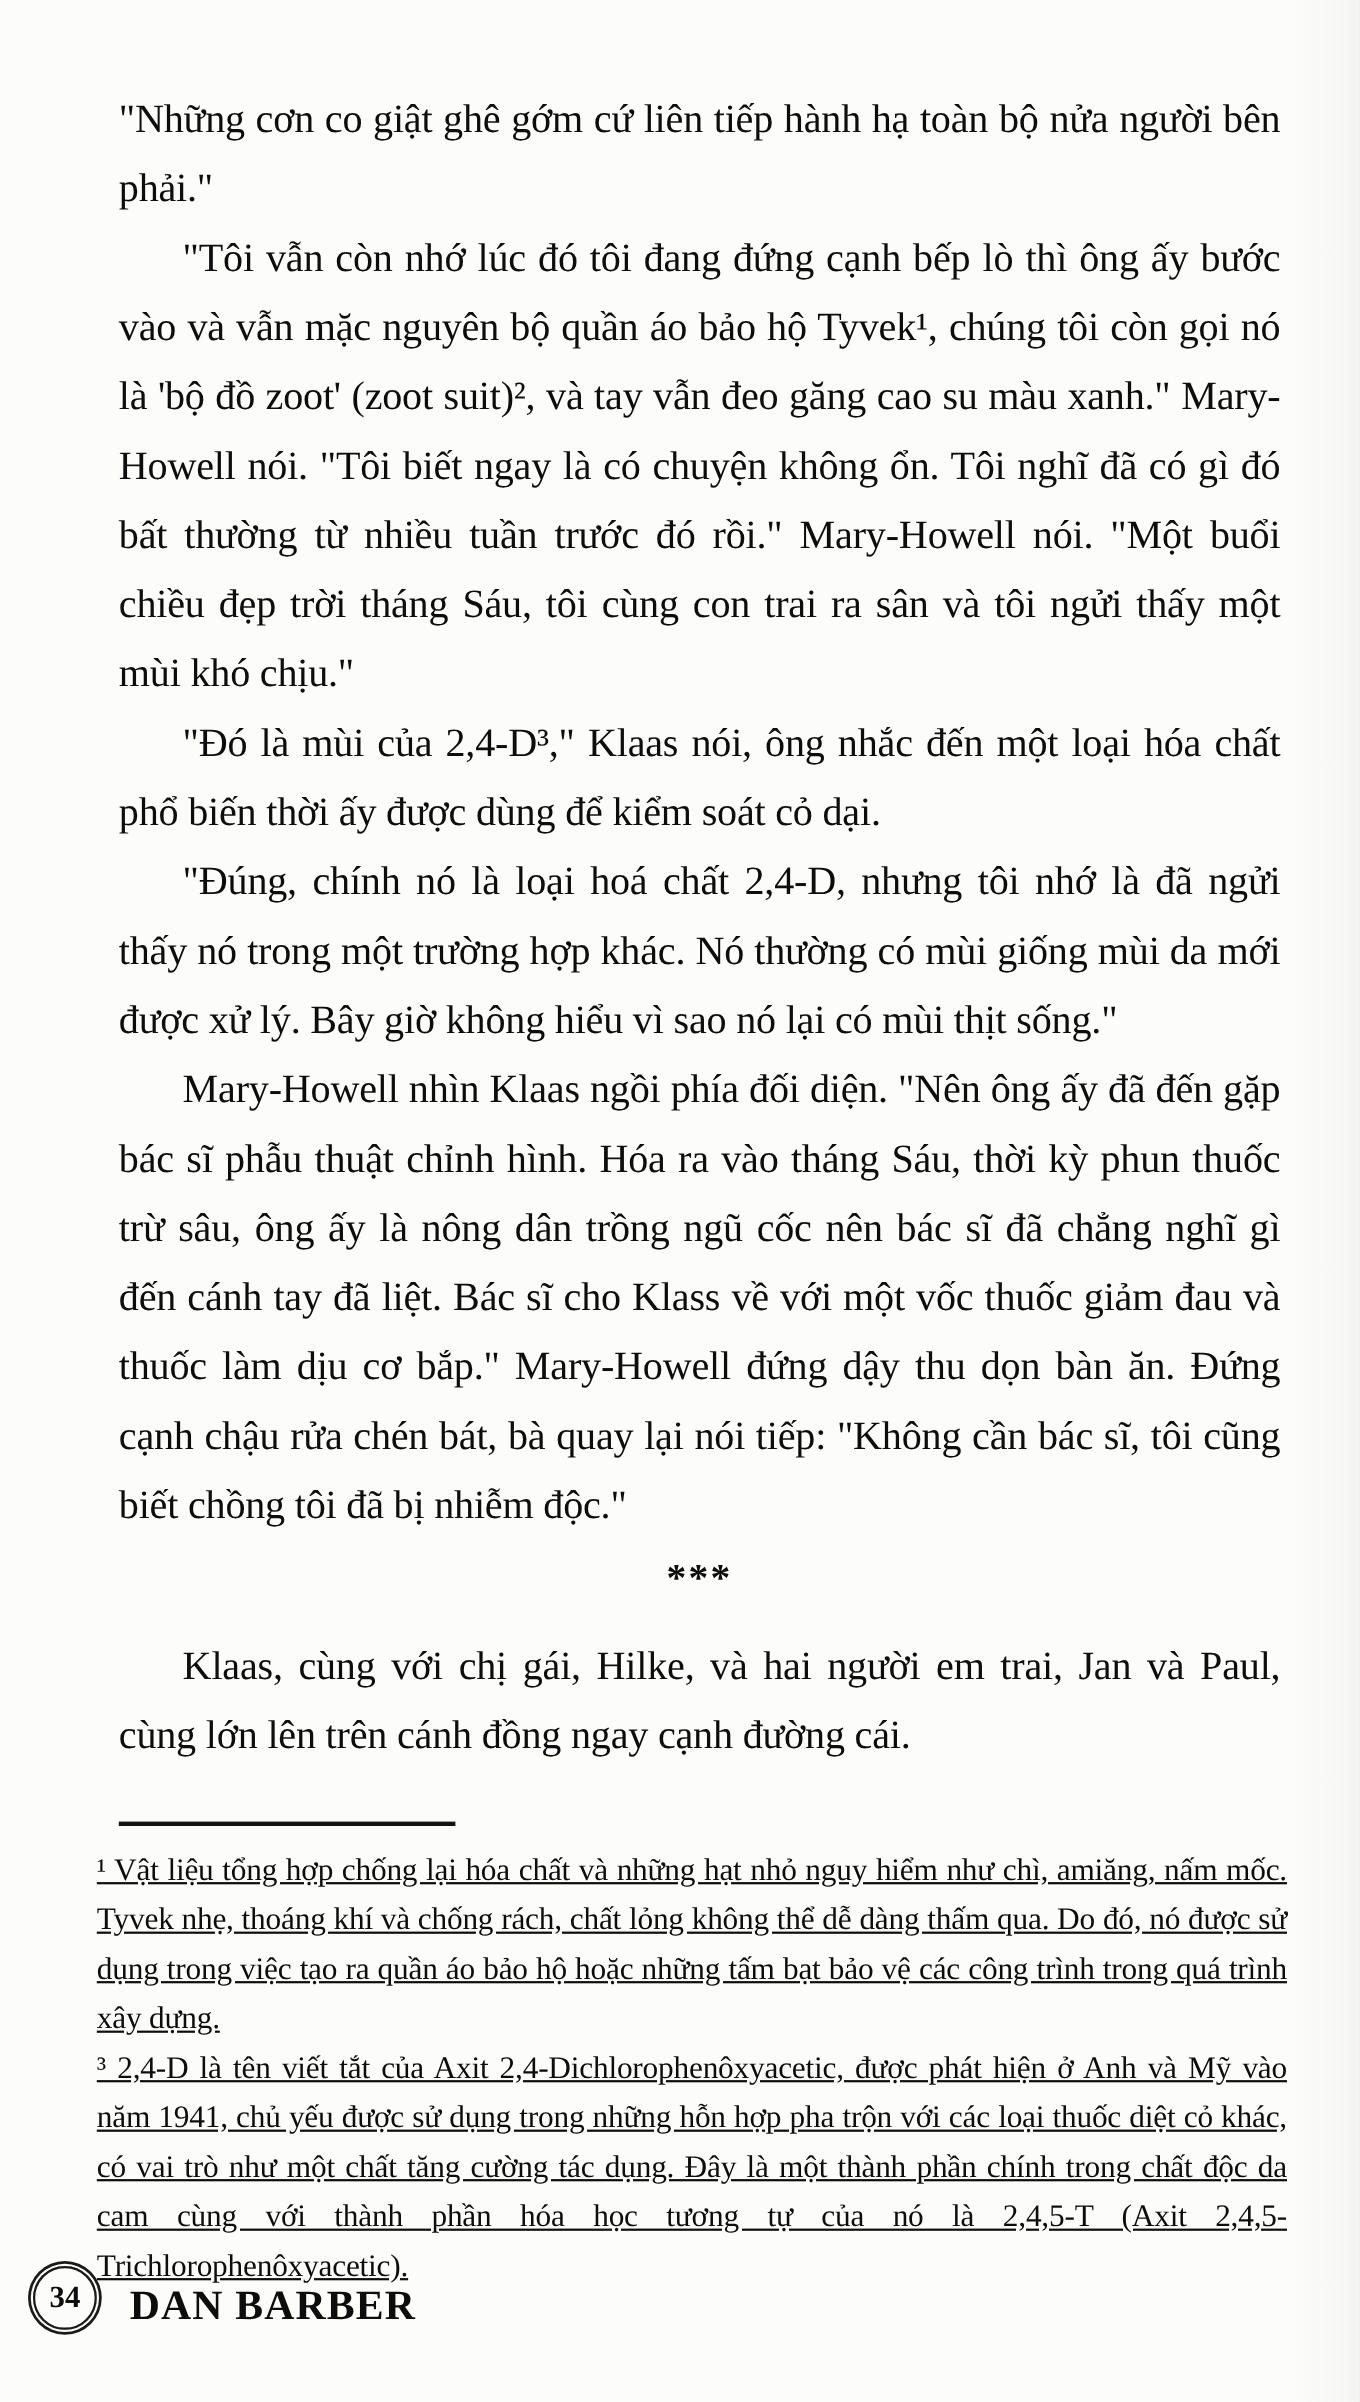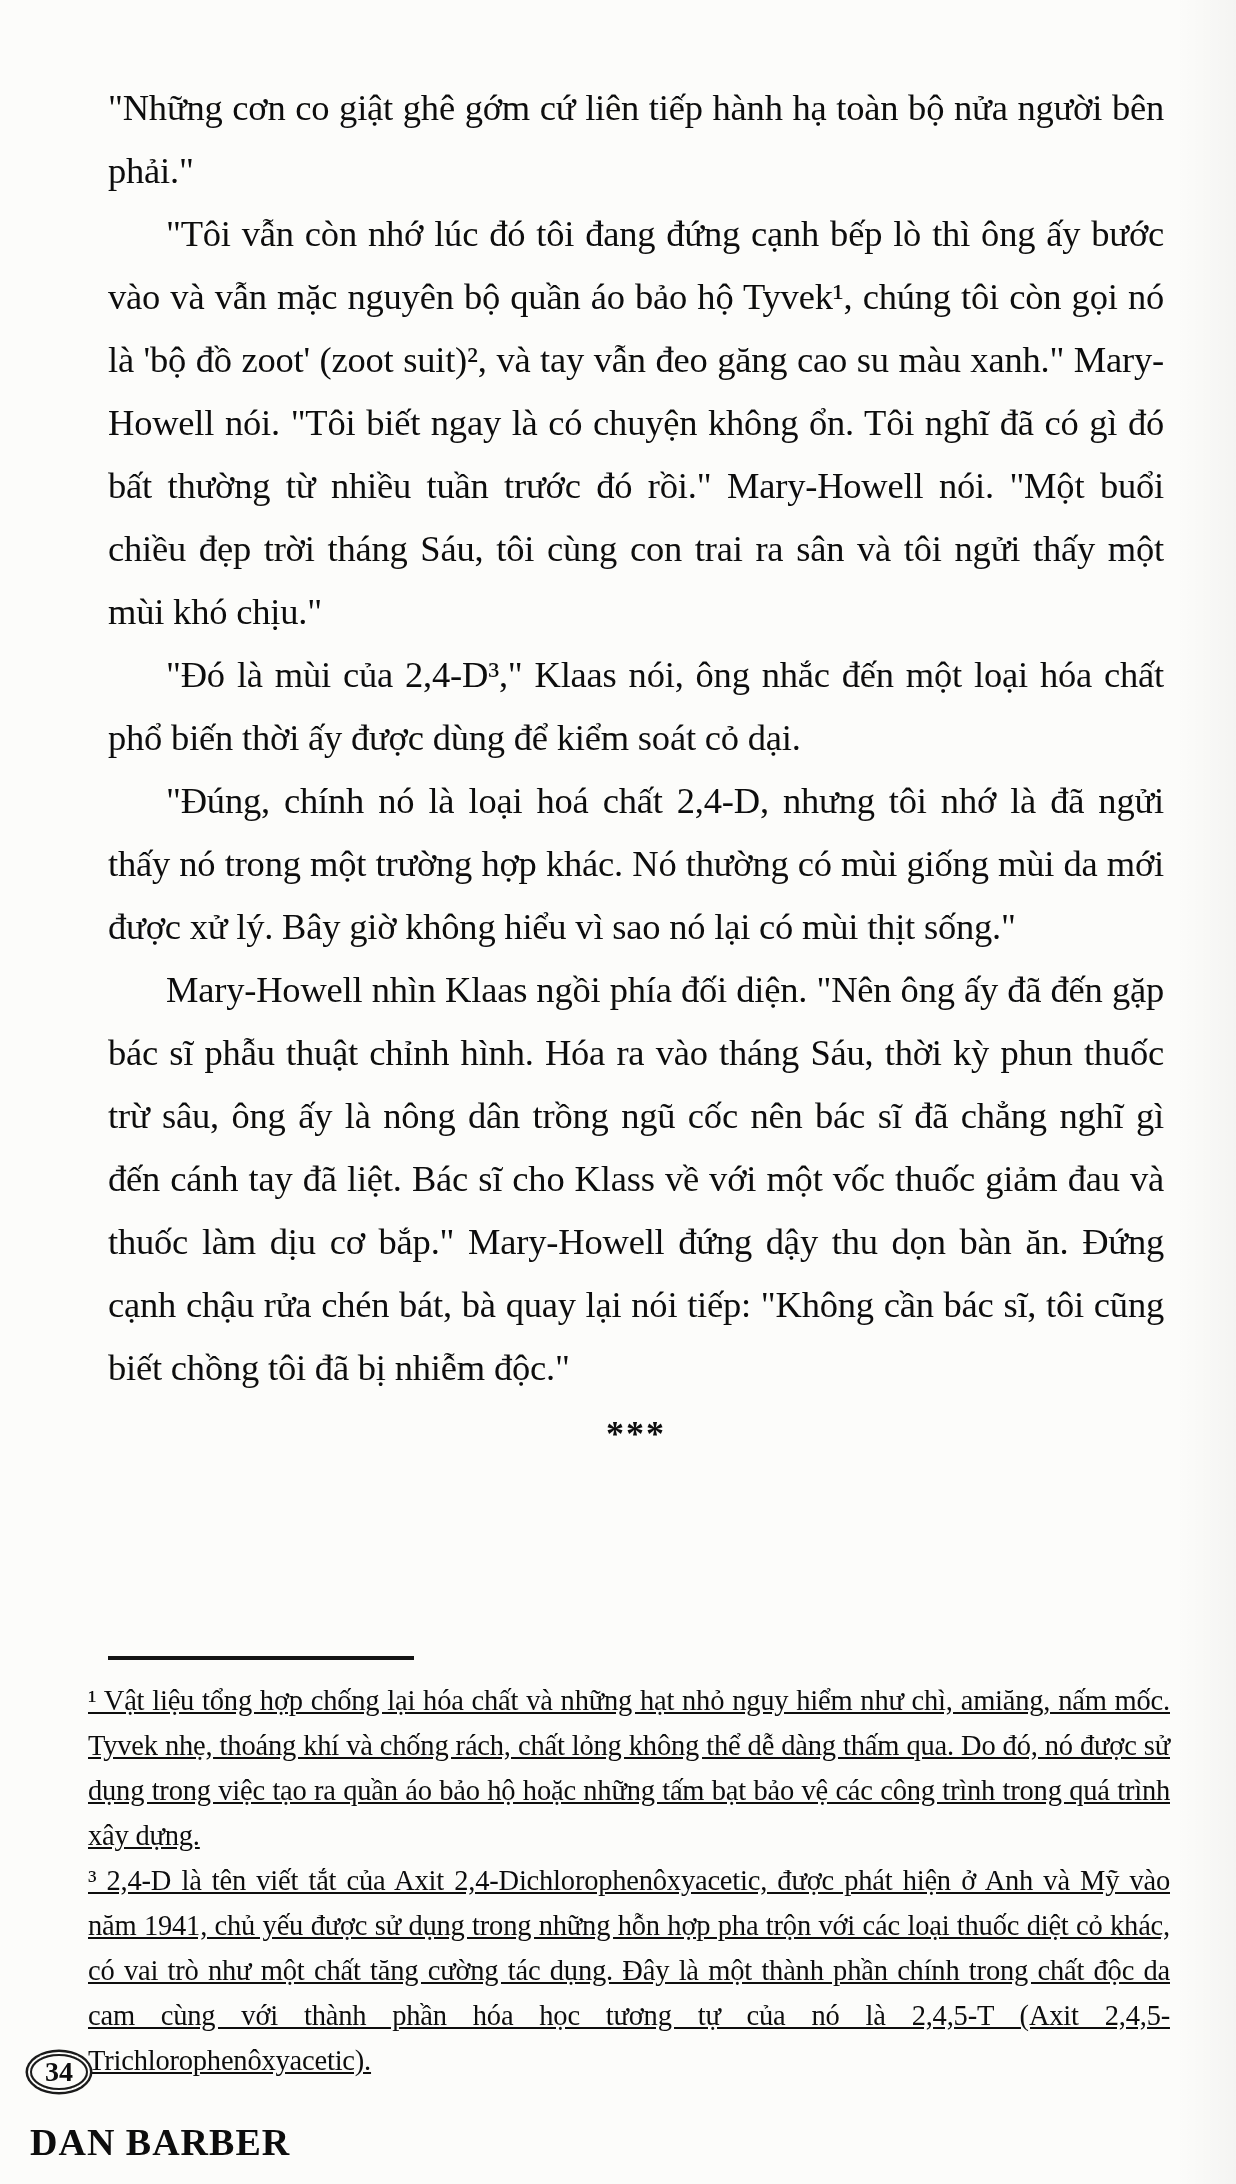--- a/index.html
+++ b/index.html
@@ -74,23 +74,22 @@
   .footnotes p {
     margin: 0;
     text-decoration: underline;
   }
   .page-footer {
     position: absolute;
     left: 30px;
     top: 2054px;
     height: 64px;
     display: flex;
-    align-items: flex-start;
+    align-items: flex-end;
     gap: 30px;
-    flex-direction: column;
   }
   .page-number-badge {
     box-sizing: border-box;
     width: 58px;
     height: 58px;
     border-radius: 50%;
     border: 2.5px solid #1a1a1a;
     box-shadow: 0 0 0 2px #fcfcfa, 0 0 0 4.5px #1a1a1a;
     display: flex;
     align-items: center;
@@ -109,20 +108,21 @@
 
 <div class="page">
 
   <div class="body-text">
     <p>"Những cơn co giật ghê gớm cứ liên tiếp hành hạ toàn bộ nửa người bên phải."</p>
     <p class="indent">"Tôi vẫn còn nhớ lúc đó tôi đang đứng cạnh bếp lò thì ông ấy bước vào và vẫn mặc nguyên bộ quần áo bảo hộ Tyvek¹, chúng tôi còn gọi nó là 'bộ đồ zoot' (zoot suit)², và tay vẫn đeo găng cao su màu xanh." Mary-Howell nói. "Tôi biết ngay là có chuyện không ổn. Tôi nghĩ đã có gì đó bất thường từ nhiều tuần trước đó rồi." Mary-Howell nói. "Một buổi chiều đẹp trời tháng Sáu, tôi cùng con trai ra sân và tôi ngửi thấy một mùi khó chịu."</p>
     <p class="indent">"Đó là mùi của 2,4-D³," Klaas nói, ông nhắc đến một loại hóa chất phổ biến thời ấy được dùng để kiểm soát cỏ dại.</p>
     <p class="indent">"Đúng, chính nó là loại hoá chất 2,4-D, nhưng tôi nhớ là đã ngửi thấy nó trong một trường hợp khác. Nó thường có mùi giống mùi da mới được xử lý. Bây giờ không hiểu vì sao nó lại có mùi thịt sống."</p>
     <p class="indent">Mary-Howell nhìn Klaas ngồi phía đối diện. "Nên ông ấy đã đến gặp bác sĩ phẫu thuật chỉnh hình. Hóa ra vào tháng Sáu, thời kỳ phun thuốc trừ sâu, ông ấy là nông dân trồng ngũ cốc nên bác sĩ đã chẳng nghĩ gì đến cánh tay đã liệt. Bác sĩ cho Klass về với một vốc thuốc giảm đau và thuốc làm dịu cơ bắp." Mary-Howell đứng dậy thu dọn bàn ăn. Đứng cạnh chậu rửa chén bát, bà quay lại nói tiếp: "Không cần bác sĩ, tôi cũng biết chồng tôi đã bị nhiễm độc."</p>
     <p class="section-break">***</p>
+    <p class="indent">Klaas, cùng với chị gái, Hilke, và hai người em trai, Jan và Paul, cùng lớn lên trên cánh đồng ngay cạnh đường cái.</p>
   </div>
 
   <hr class="footnote-rule">
 
   <div class="footnotes">
     <p>¹ Vật liệu tổng hợp chống lại hóa chất và những hạt nhỏ nguy hiểm như chì, amiăng, nấm mốc. Tyvek nhẹ, thoáng khí và chống rách, chất lỏng không thể dễ dàng thấm qua. Do đó, nó được sử dụng trong việc tạo ra quần áo bảo hộ hoặc những tấm bạt bảo vệ các công trình trong quá trình xây dựng.</p>
     <p>³ 2,4-D là tên viết tắt của Axit 2,4-Dichlorophenôxyacetic, được phát hiện ở Anh và Mỹ vào năm 1941, chủ yếu được sử dụng trong những hỗn hợp pha trộn với các loại thuốc diệt cỏ khác, có vai trò như một chất tăng cường tác dụng. Đây là một thành phần chính trong chất độc da cam cùng với thành phần hóa học tương tự của nó là 2,4,5-T (Axit 2,4,5-Trichlorophenôxyacetic).</p>
   </div>
 
   <div class="page-footer">

